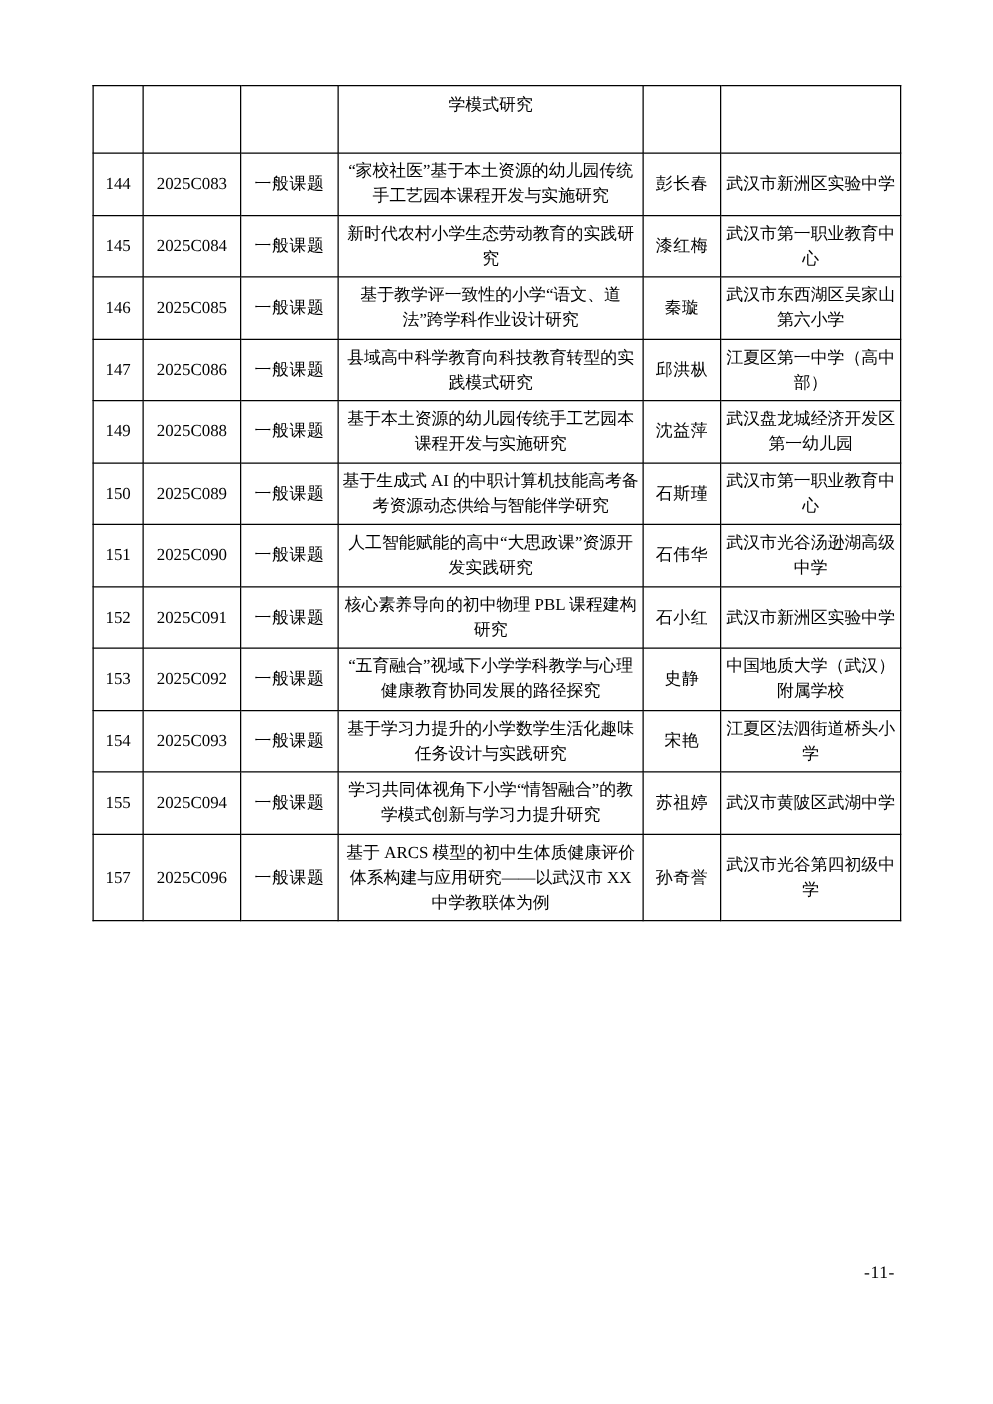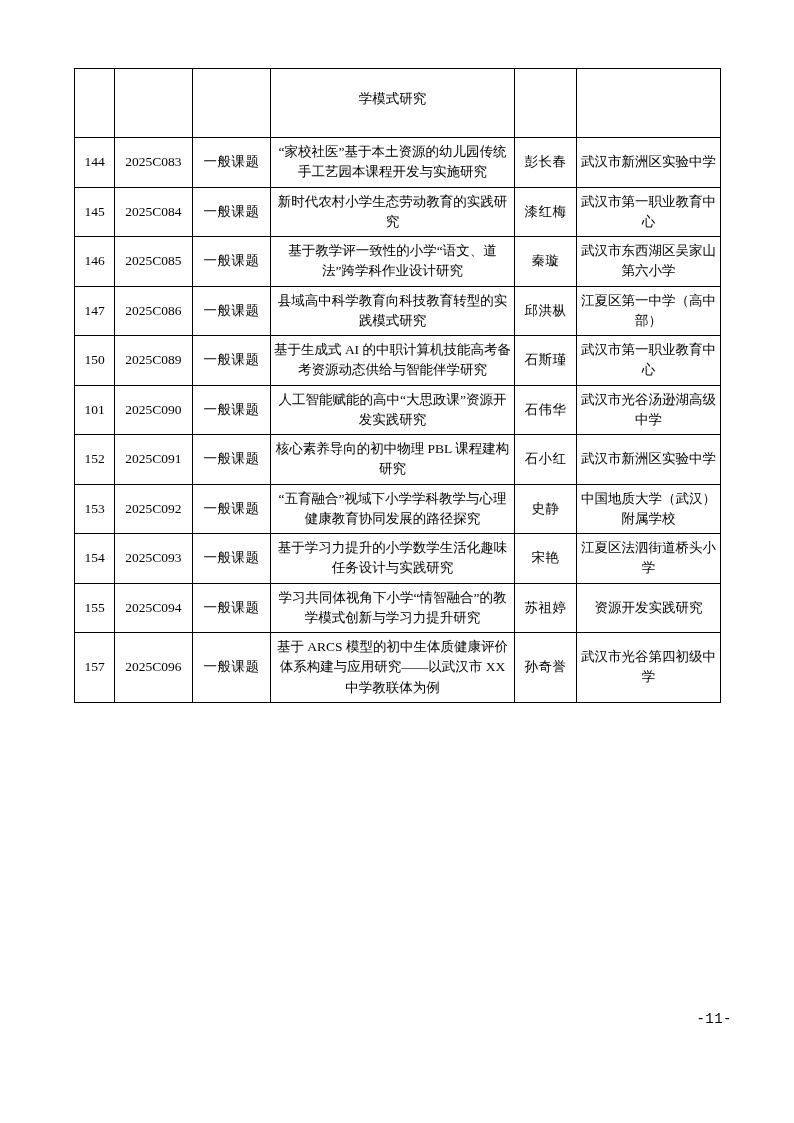--- a/index.html
+++ b/index.html
@@ -72,28 +72,28 @@
   td.code-cell {
     font-size: 13px;
   }
   td.type-cell {
     font-size: 13.5px;
     letter-spacing: 0.5px;
   }
   .cont-row td.title-cell {
     height: 44px;
     vertical-align: top;
-    padding-top: 20px;
+    padding-top: 5px;
   }
   .page-number {
     position: absolute;
-    right: 62px;
+    right: 78px;
     bottom: 96px;
     font-size: 14px;
-    font-family: Liberation Mono, monospace;
+    font-family: Liberation Serif, serif;
     letter-spacing: 0.5px;
   }
 </style>
 </head>
 <body>
 
 <div class="page">
 
   <div class="table-wrap">
     <table class="grid">
@@ -141,29 +141,37 @@
         </tr>
         <tr>
           <td class="num-cell">147</td>
           <td class="code-cell">2025C086</td>
           <td class="type-cell">一般课题</td>
           <td class="title-cell">县域高中科学教育向科技教育转型的实践模式研究</td>
           <td class="person-cell">邱洪枞</td>
           <td class="unit-cell">江夏区第一中学（高中部）</td>
         </tr>
         <tr>
+          <td class="num-cell">149</td>
+          <td class="code-cell">2025C088</td>
+          <td class="type-cell">一般课题</td>
+          <td class="title-cell">基于本土资源的幼儿园传统手工艺园本课程开发与实施研究</td>
+          <td class="person-cell">沈益萍</td>
+          <td class="unit-cell">武汉盘龙城经济开发区第一幼儿园</td>
+        </tr>
+        <tr>
           <td class="num-cell">150</td>
           <td class="code-cell">2025C089</td>
           <td class="type-cell">一般课题</td>
           <td class="title-cell">基于生成式 AI 的中职计算机技能高考备考资源动态供给与智能伴学研究</td>
           <td class="person-cell">石斯瑾</td>
           <td class="unit-cell">武汉市第一职业教育中心</td>
         </tr>
         <tr>
-          <td class="num-cell">101</td>
+          <td class="num-cell">151</td>
           <td class="code-cell">2025C090</td>
           <td class="type-cell">一般课题</td>
           <td class="title-cell">人工智能赋能的高中“大思政课”资源开发实践研究</td>
           <td class="person-cell">石伟华</td>
           <td class="unit-cell">武汉市光谷汤逊湖高级中学</td>
         </tr>
         <tr>
           <td class="num-cell">152</td>
           <td class="code-cell">2025C091</td>
           <td class="type-cell">一般课题</td>
@@ -186,21 +194,21 @@
           <td class="title-cell">基于学习力提升的小学数学生活化趣味任务设计与实践研究</td>
           <td class="person-cell">宋艳</td>
           <td class="unit-cell">江夏区法泗街道桥头小学</td>
         </tr>
         <tr>
           <td class="num-cell">155</td>
           <td class="code-cell">2025C094</td>
           <td class="type-cell">一般课题</td>
           <td class="title-cell">学习共同体视角下小学“情智融合”的教学模式创新与学习力提升研究</td>
           <td class="person-cell">苏祖婷</td>
-          <td class="unit-cell">资源开发实践研究</td>
+          <td class="unit-cell">武汉市黄陂区武湖中学</td>
         </tr>
         <tr>
           <td class="num-cell">157</td>
           <td class="code-cell">2025C096</td>
           <td class="type-cell">一般课题</td>
           <td class="title-cell">基于 ARCS 模型的初中生体质健康评价体系构建与应用研究——以武汉市 XX 中学教联体为例</td>
           <td class="person-cell">孙奇誉</td>
           <td class="unit-cell">武汉市光谷第四初级中学</td>
         </tr>
       </tbody>

